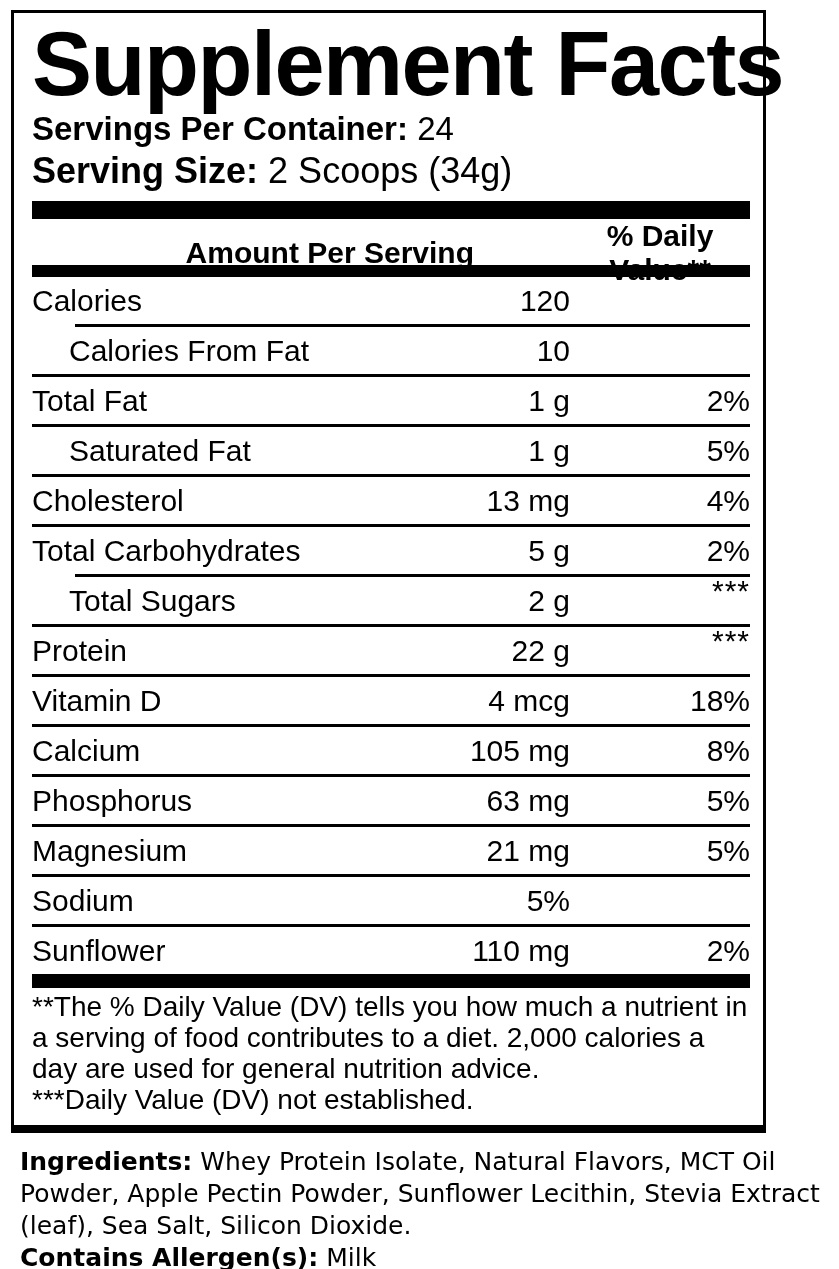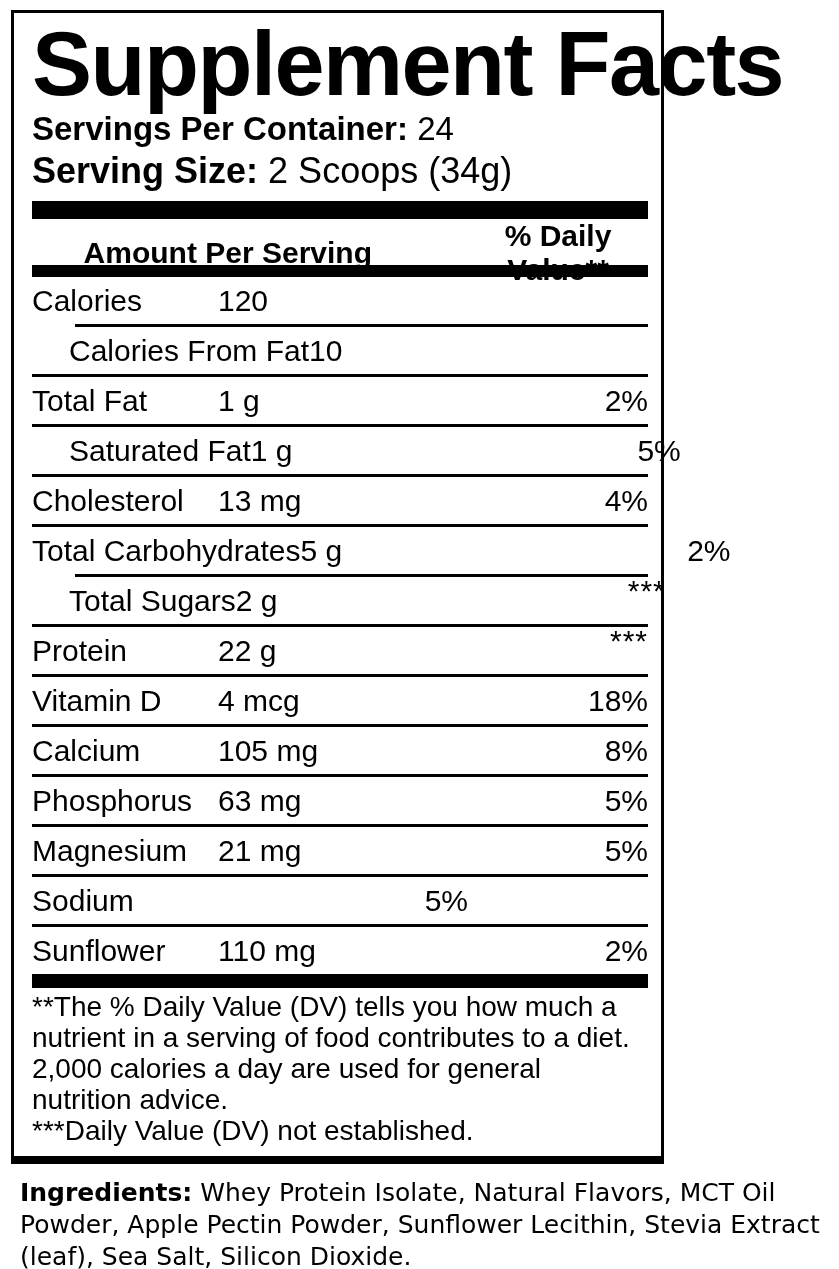--- a/index.html
+++ b/index.html
@@ -11,21 +11,21 @@
     color: #000000;
     font-family: "Liberation Sans", sans-serif;
     overflow: hidden;
   }
   .panel {
     margin: 10px 11px 0 11px;
     border: 3px solid #000;
     border-bottom-width: 8px;
     padding: 0 13px 0 18px;
     box-sizing: border-box;
-    width: 653px;
+    width: 755px;
   }
   .title {
     font-size: 90px;
     font-weight: bold;
     letter-spacing: -1.5px;
     line-height: 1.0;
     margin: 6px 0 0 0;
     white-space: nowrap;
   }
   .serv-line {
@@ -55,21 +55,21 @@
   .head-dv { text-align: center; }
   .row {
     display: grid;
     grid-template-columns: 1fr 250px 180px;
     align-items: center;
     height: 47px;
     font-size: 30px;
   }
   .row .lbl { text-align: left; white-space: nowrap; }
   .row.indent .lbl { padding-left: 37px; }
-  .row .amt { text-align: left; white-space: nowrap; }
+  .row .amt { text-align: right; white-space: nowrap; }
   .row .dv { text-align: right; white-space: nowrap; }
   .row .dv.stars { position: relative; top: -10px; letter-spacing: 1px; }
   .sep { height: 3px; background: #000; }
   .sep.sep-indent { margin-left: 43px; }
   .footnotes {
     font-size: 28px;
     line-height: 31px;
     padding: 3px 0 10px 0;
   }
   .footnote { margin: 0; }

